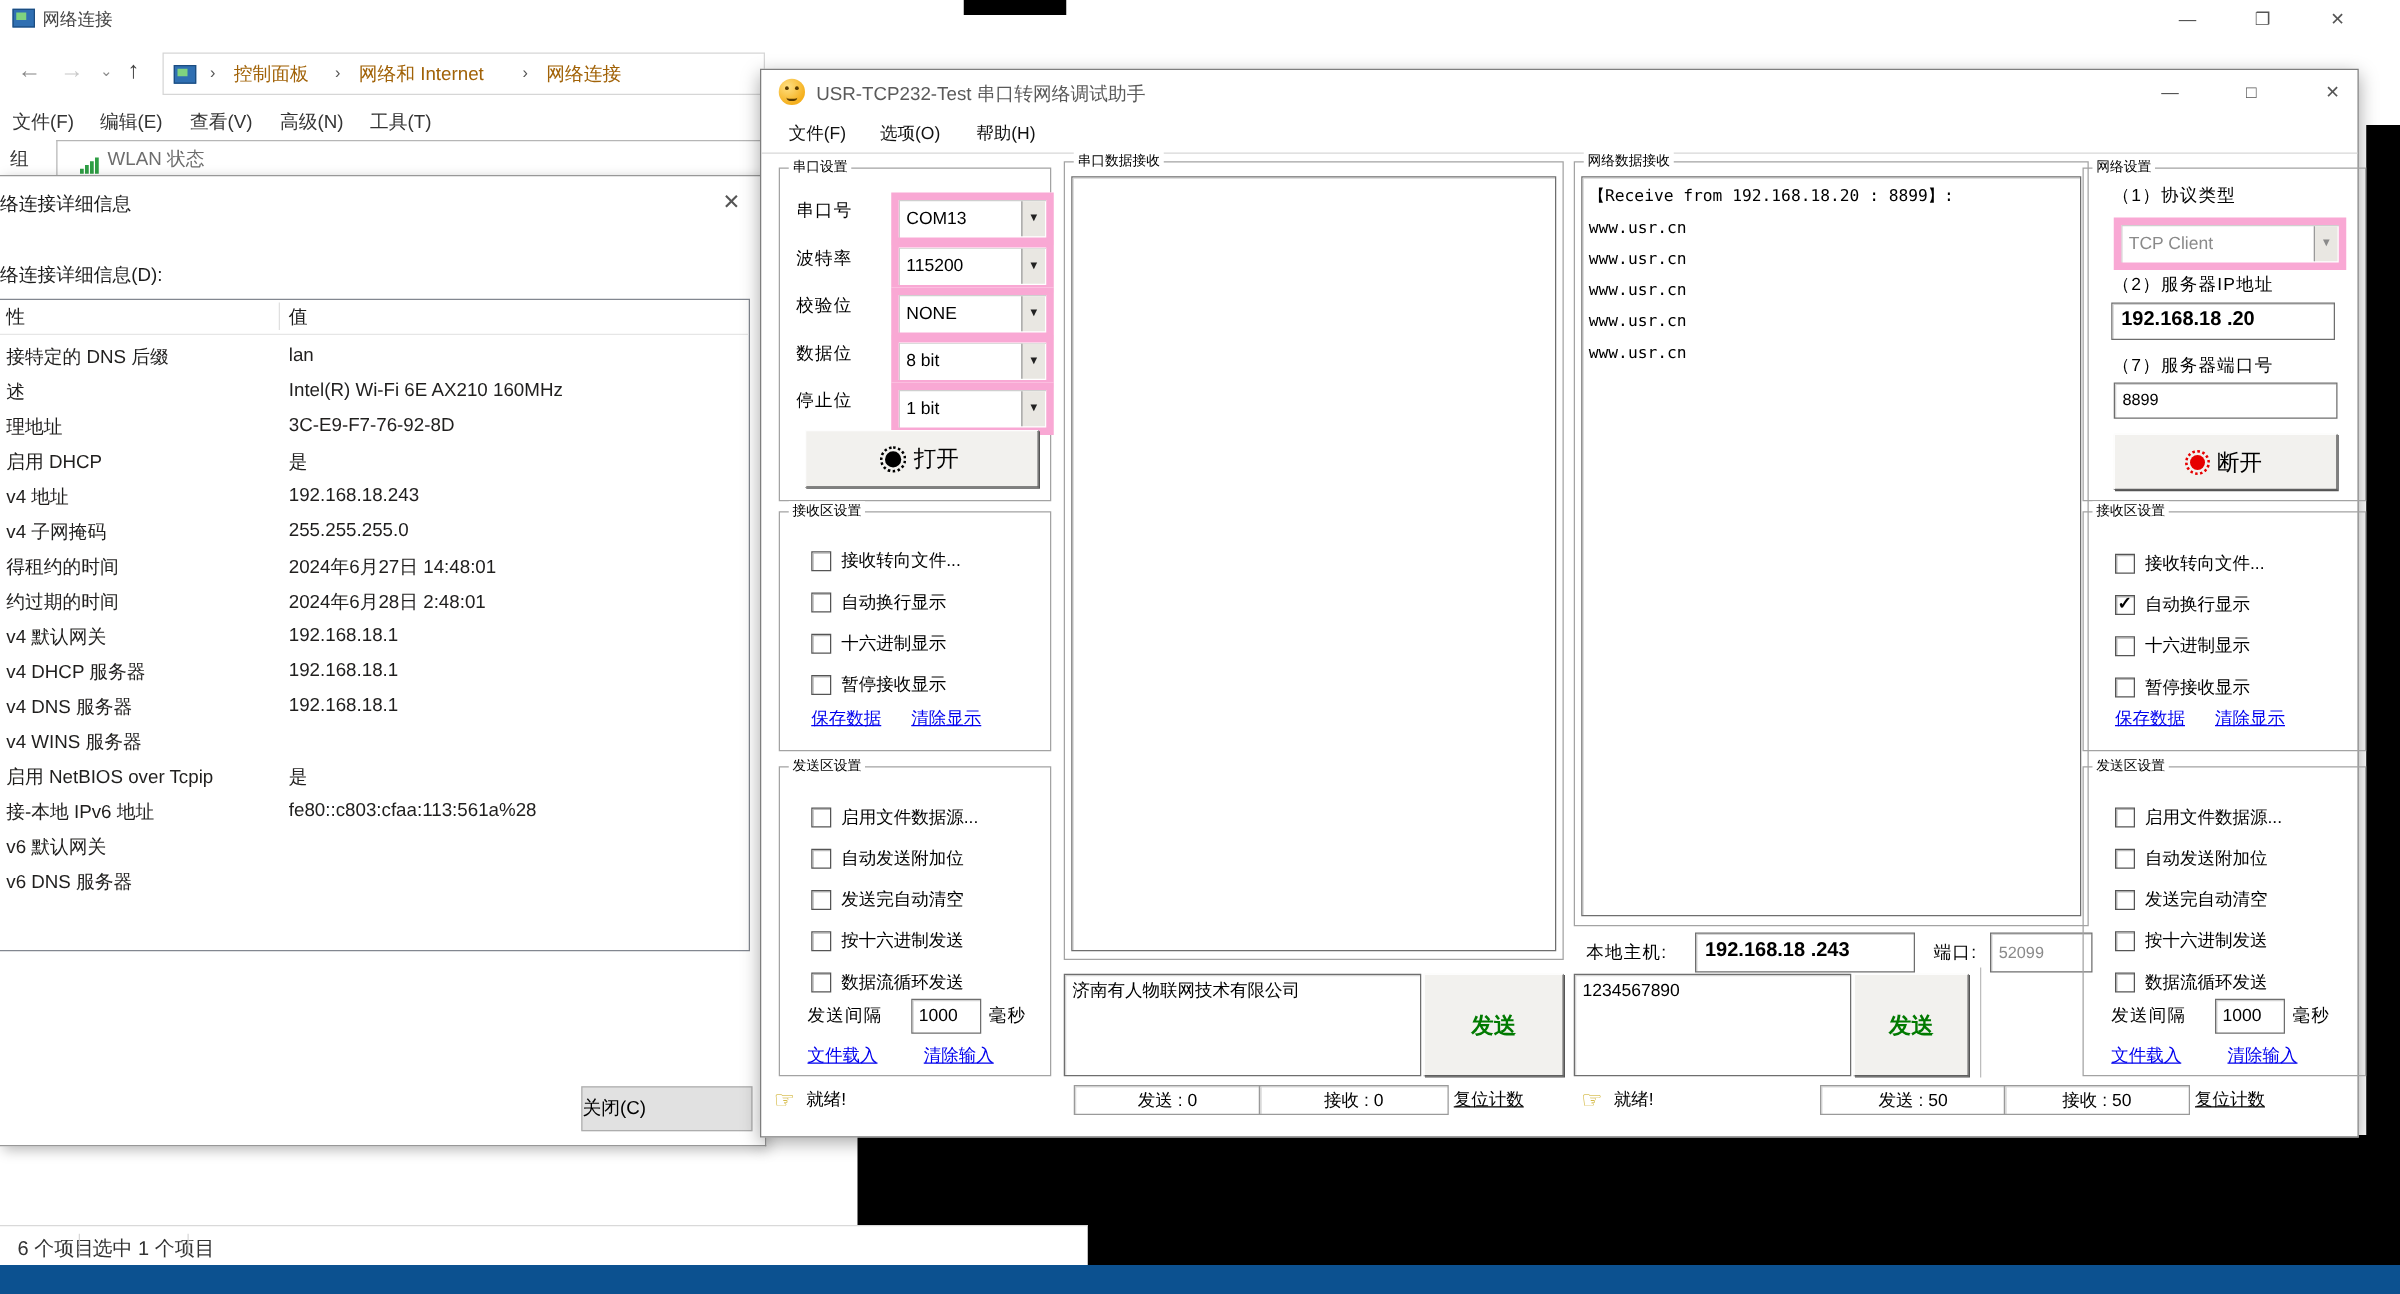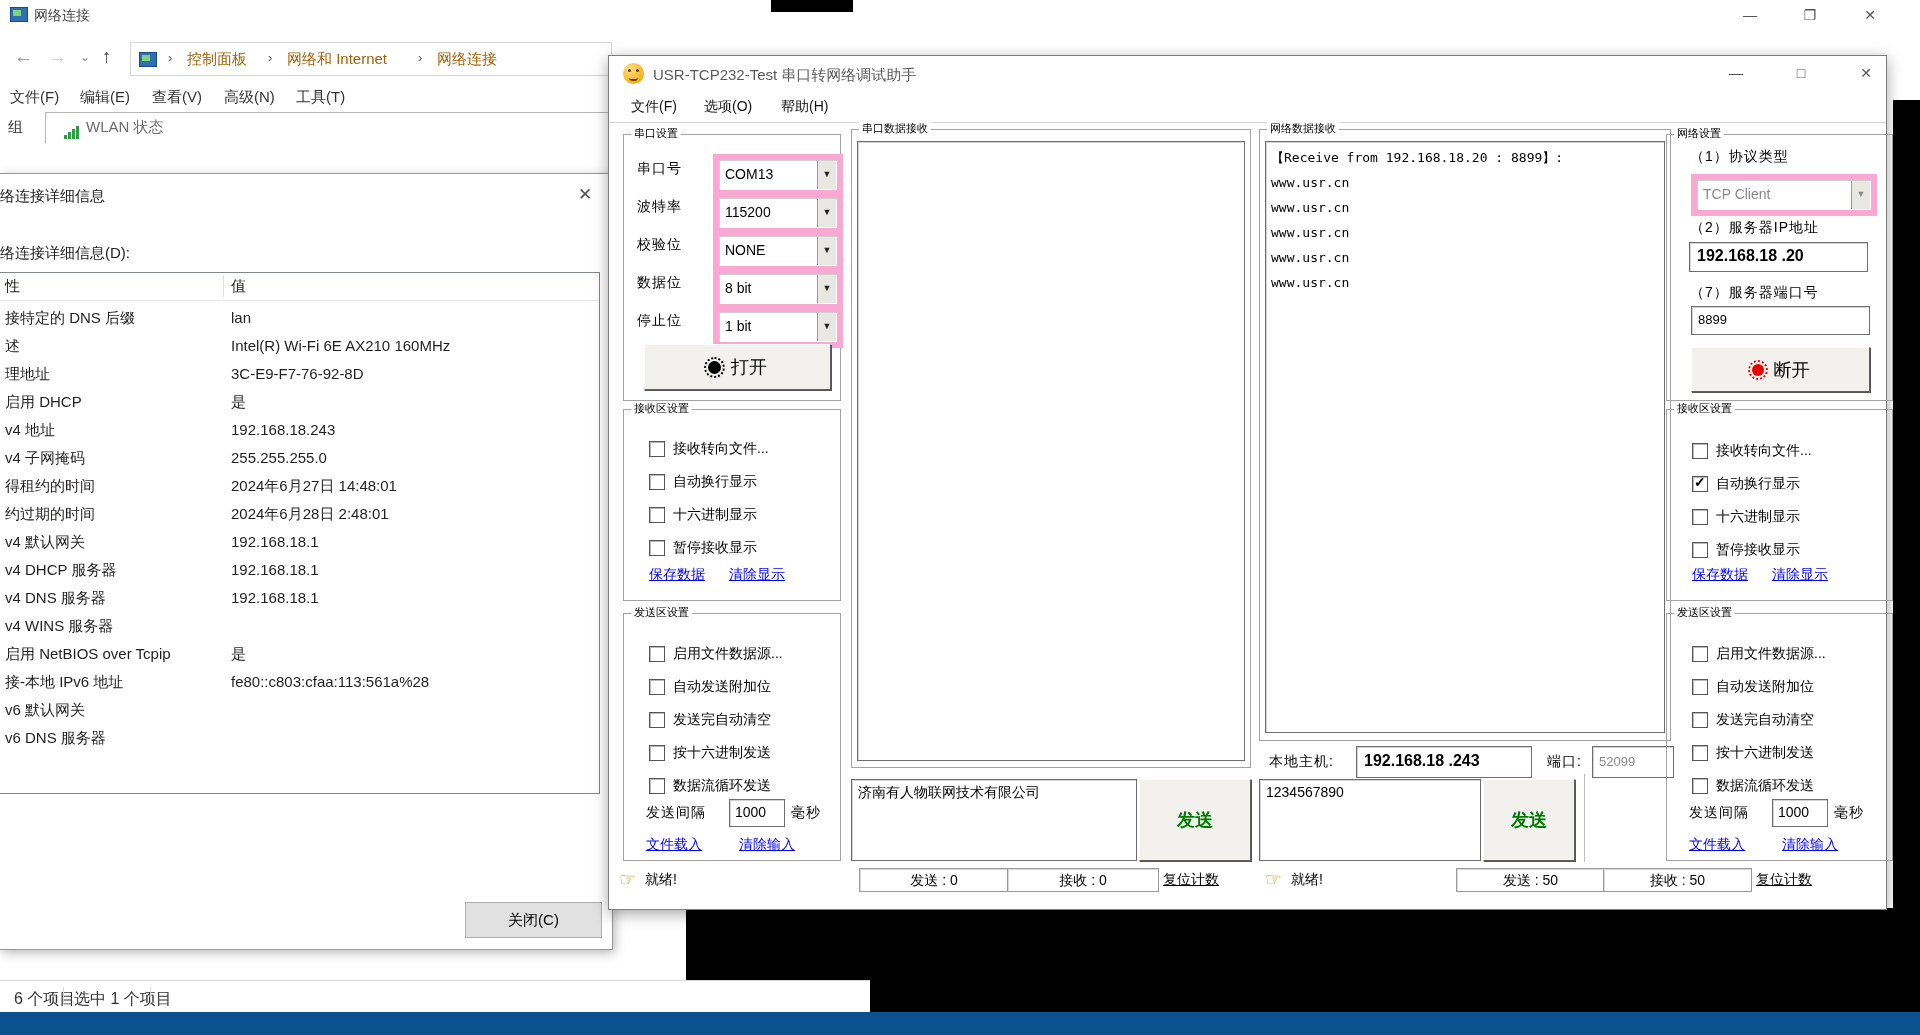--- a/index.html
+++ b/index.html
@@ -22,21 +22,21 @@
   .wlan-title{font-size:15px;color:#6d6d6d;}
   .sigbars{display:inline-block;}
   .sigbars i{display:inline-block;width:3px;background:#2e9e44;margin-right:1px;vertical-align:bottom;}
   
   .dlg{background:#fff;border:1px solid #989898;border-left:none;box-shadow:2px 3px 10px rgba(0,0,0,.28);}
   .dlg-title{font-size:15px;color:#1b1b1b;}
   .dlg-x{font-size:17px;color:#555;}
   .listbox{background:#fff;border:1px solid #828790;}
   .lhead{font-size:15px;color:#1c1c1c;}
   .lrow{font-size:15px;color:#201f1e;white-space:nowrap;}
-  .btn-modern{background:#e1e1e1;border:1px solid #adadad;font-size:15px;color:#000;text-align:center;}
+  .btn-modern{background:#e1e1e1;border:1px solid #adadad;font-size:15px;color:#000;text-align:left;}
   
   #usr{background:#fff;border:1px solid #7e7e7e;box-shadow:0 4px 14px rgba(0,0,0,.35);}
   .usr-title{font-size:15px;color:#5a5a5a;}
   .usr-logo{width:21px;height:21px;border-radius:50%;background:radial-gradient(circle at 35% 30%,#ffe082,#f5b01e 70%);position:relative;display:inline-block;}
   .usr-logo:before{content:"";position:absolute;left:5px;top:6px;width:3px;height:3px;border-radius:50%;background:#5a3b00;box-shadow:8px 0 0 #5a3b00;}
   .usr-logo:after{content:"";position:absolute;left:6px;top:12px;width:9px;height:4px;border-bottom:2px solid #5a3b00;border-radius:50%;}
   .usrmenu{font-size:14px;color:#111;}
   .grp{position:absolute;border:1px solid #a3a3a3;}
   .leg{position:absolute;top:-9px;left:7px;background:#fff;padding:0 3px;font-size:11px;color:#000;white-space:nowrap;}
   .flabel{font-size:14px;color:#000;letter-spacing:1px;white-space:nowrap;}
@@ -112,21 +112,21 @@
       <span class="abs" style="left:74px;top:8px;">选中 1 个项目</span>
       <span class="vdiv" style="left:150px;"></span>
     </div>
   </div>
 
   <div class="abs wlan" style="left:45px;top:112px;width:566px;height:30px;">
     <span class="sigbars abs" style="left:18px;top:8px;"><i style="height:4px"></i><i style="height:7px"></i><i style="height:10px"></i><i style="height:13px"></i></span>
     <span class="abs wlan-title" style="left:40px;top:5px;">WLAN 状态</span>
   </div>
 
-  <div class="abs dlg" style="left:0;top:140px;width:612px;height:775px;margin-top:33px;">
+  <div class="abs dlg" style="left:0;top:140px;width:612px;height:775px;">
     <span class="abs dlg-title" style="left:0;top:13px;">络连接详细信息</span>
     <span class="abs dlg-x" style="left:578px;top:10px;">✕</span>
     <span class="abs lhead" style="left:0;top:70px;">络连接详细信息(D):</span>
 
     <div class="abs listbox" style="left:-2px;top:98px;width:600px;height:520px;">
       <span class="abs lhead" style="left:6px;top:4px;">性</span>
       <span class="abs lhead" style="left:232px;top:4px;">值</span>
       <div class="abs" style="left:224px;top:2px;width:1px;height:22px;background:#e0e0e0;"></div>
       <div class="abs" style="left:0;top:27px;width:600px;height:1px;background:#e6e6e6;"></div>
 

